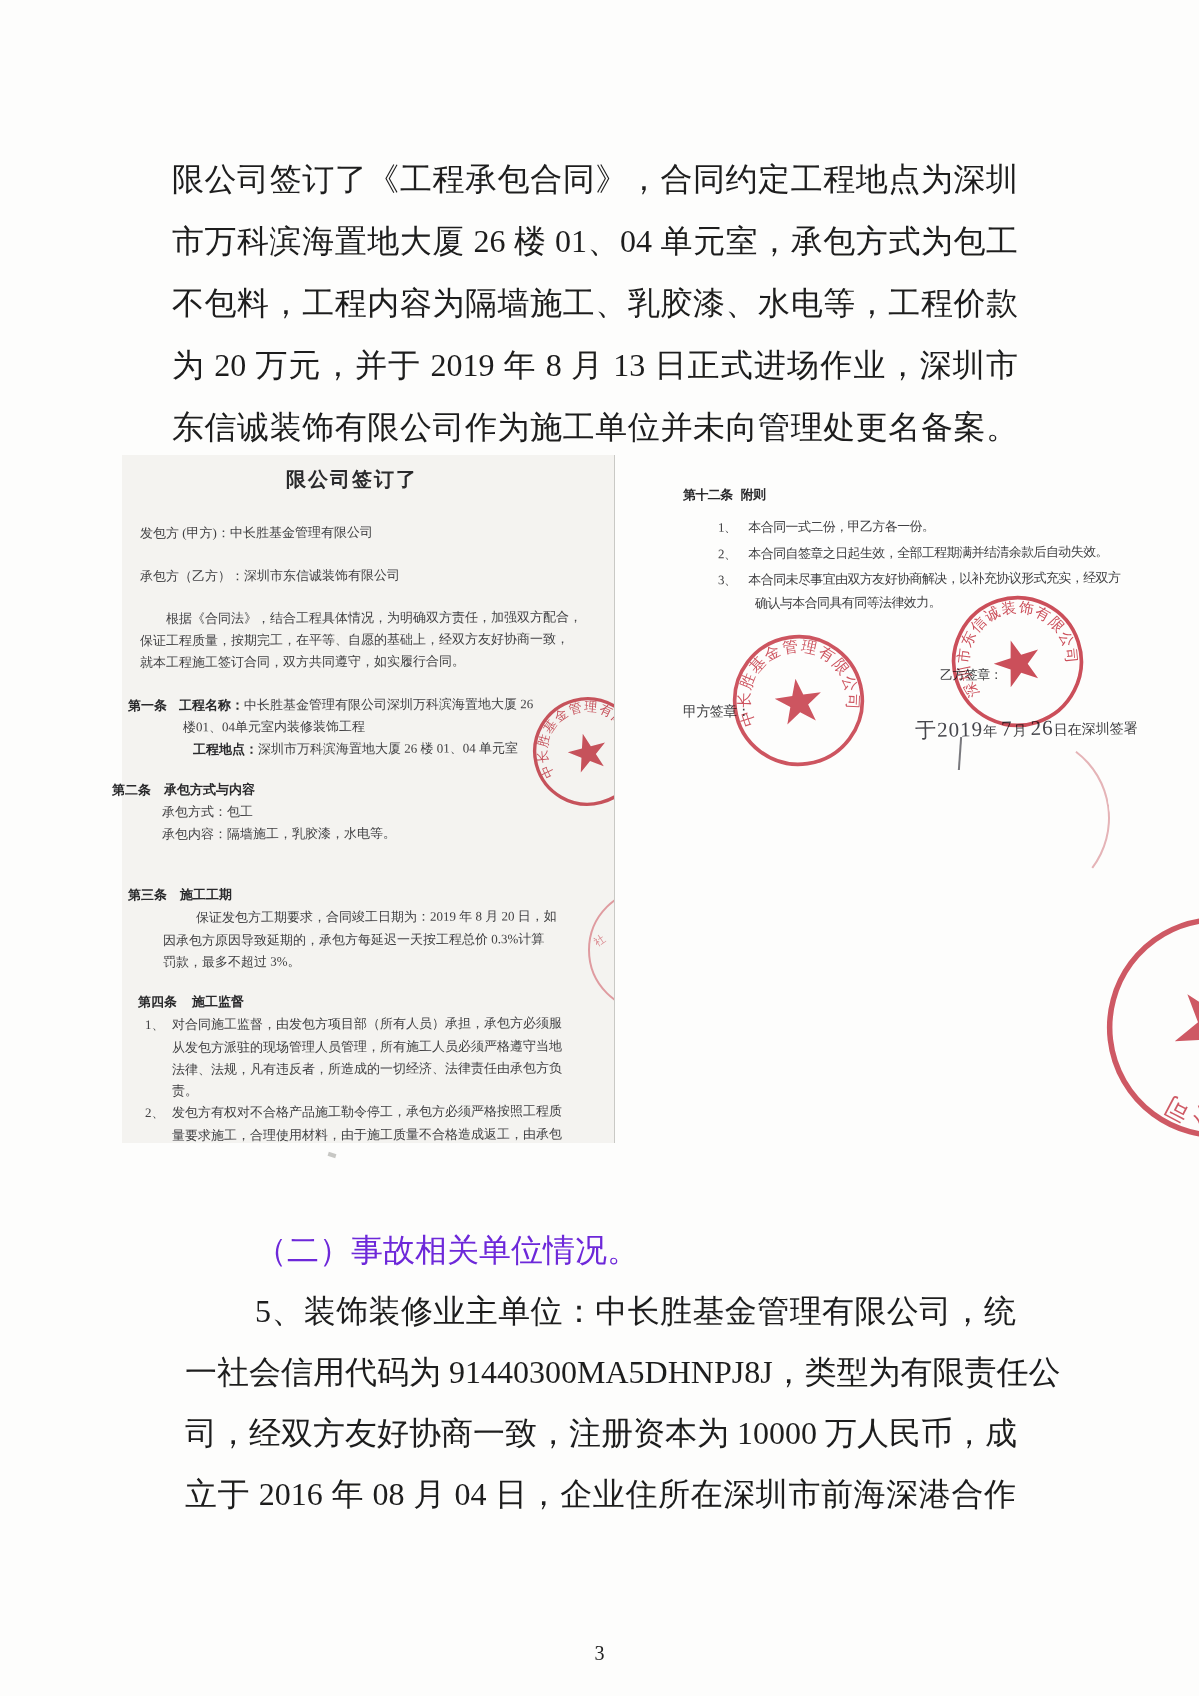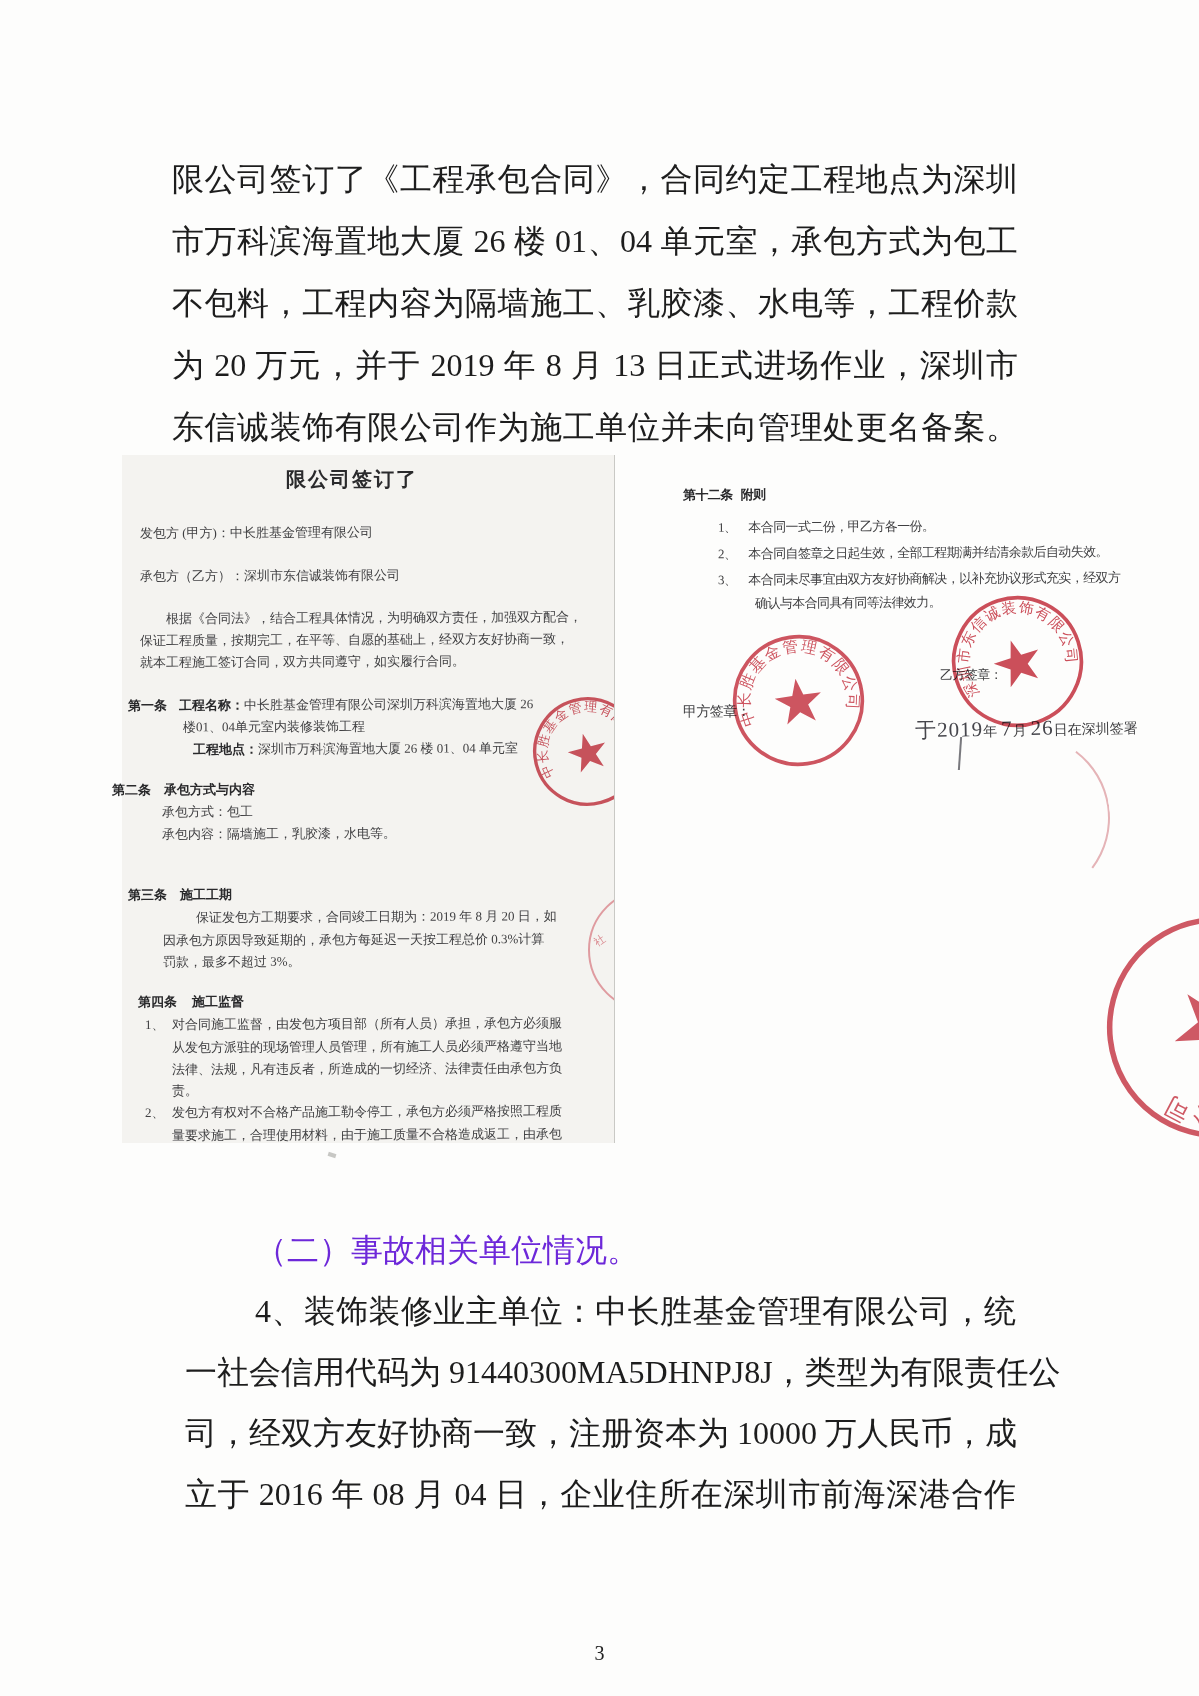--- a/index.html
+++ b/index.html
@@ -181,19 +181,19 @@
     </defs>
   <circle cx="85" cy="85" r="78" fill="none" stroke-width="4" stroke="#c5303e"></circle>
   <text font-size="18" letter-spacing="1.5" text-anchor="middle" fill="#c5303e"><textPath href="#arcF" startOffset="50%">深圳市东信诚装饰有限公司</textPath></text>
   <polygon points="85,58 91.8,78.6 113.5,78.7 96,91.6 102.6,112.3 85,99.6 67.4,112.3 74,91.6 56.5,78.7 78.2,78.6" fill="#c5303e"></polygon>
 </svg>
 
 <div class="speck"></div>
 
 <div class="textblock" style="left:185px;top:1220px;width:831px;">
   <div class="lline ind">（二）事故相关单位情况。</div>
-  <div class="jline-bottom ind">4、装饰装修业主单位：中长胜基金管理有限公司，统</div>
+  <div class="jline-bottom ind">5、装饰装修业主单位：中长胜基金管理有限公司，统</div>
   <div class="jline-bottom">一社会信用代码为 91440300MA5DHNPJ8J，类型为有限责任公</div>
   <div class="jline-bottom">司，经双方友好协商一致，注册资本为 10000 万人民币，成</div>
   <div class="jline-bottom">立于 2016 年 08 月 04 日，企业住所在深圳市前海深港合作</div>
 </div>
 
 <div class="pagenum">3</div>
 
 </body></html>

